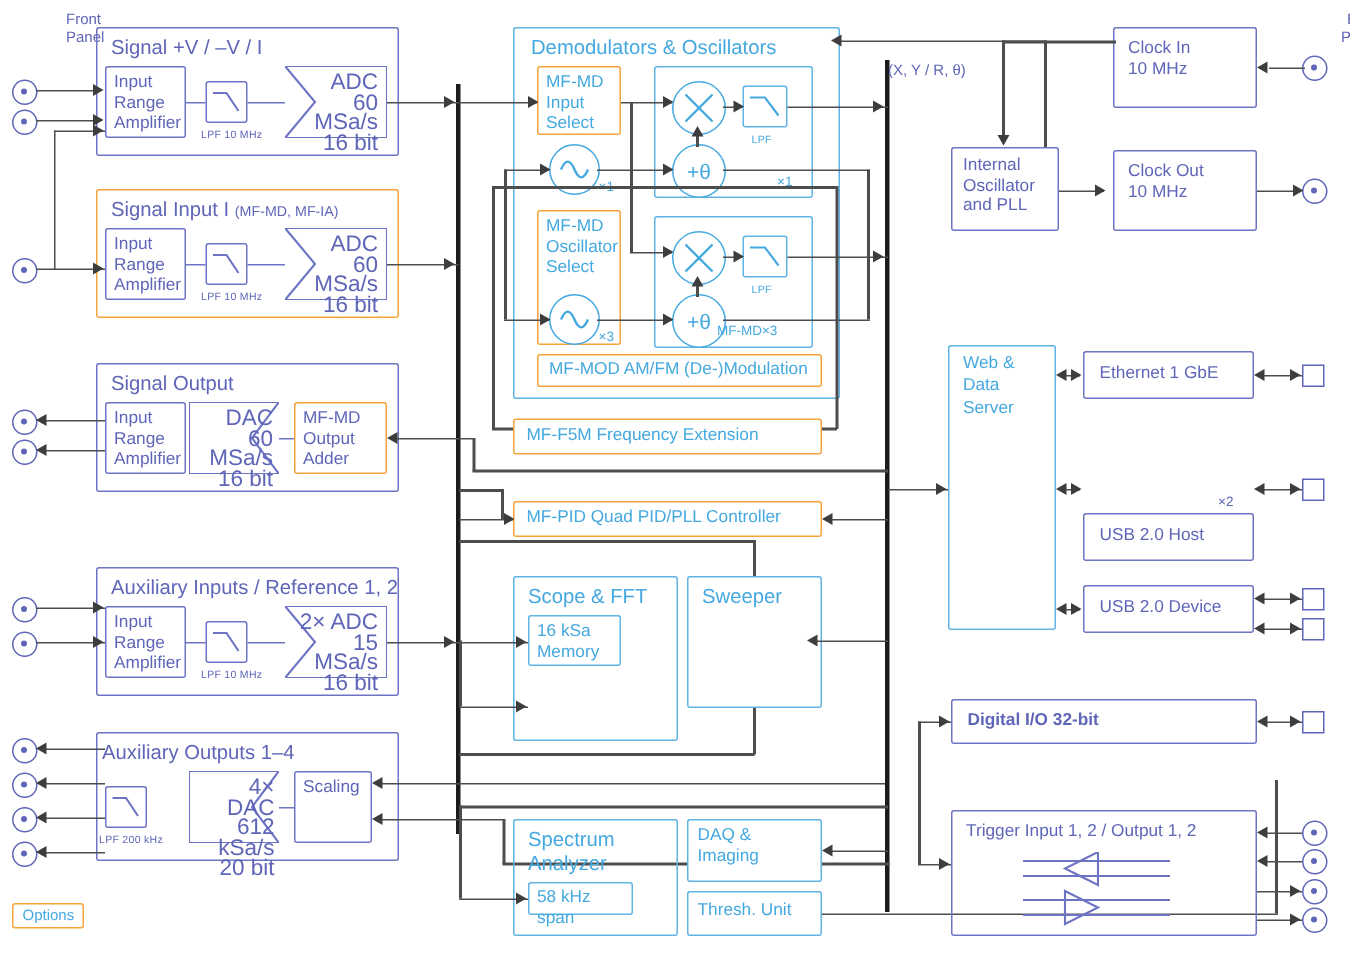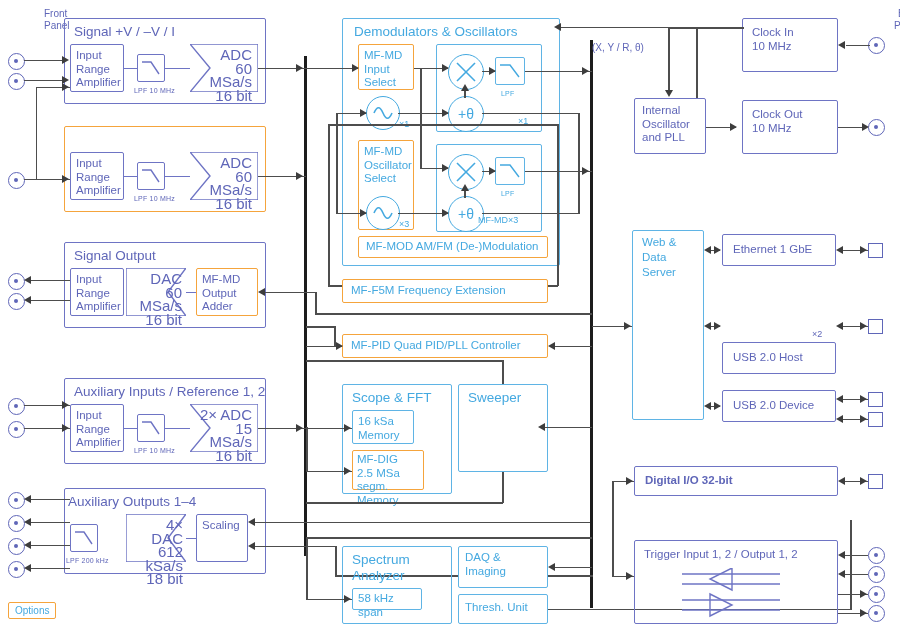--- a/index.html
+++ b/index.html
@@ -108,20 +108,24 @@
   <div class="ar r" style="left:62px;top:75.5px;"></div>
 
   <div class="w wh" style="left:36px;top:86.5px;width:34px;"></div>
   <div class="ar r" style="left:62px;top:82.5px;"></div>
   <div class="w wv" style="left:35.5px;top:87px;height:93px;"></div>
 
   <div class="w wh" style="left:258px;top:67.5px;width:48px;"></div>
   <div class="ar r" style="left:296px;top:63.5px;"></div>
 
   <div class="grp orange" style="left:64px;top:126px;width:202px;height:86px;"></div>
+  <div class="ttl" style="left:74px;top:132px;">
+    <span>Signal Input I</span>
+    <span class="sm">(MF-MD, MF-IA)</span>
+  </div>
   <div class="box" style="left:70px;top:152px;width:54px;height:48px;">
     <div>Input</div>
     <div>Range</div>
     <div>Amplifier</div>
   </div>
   <div class="box" style="left:137px;top:162px;width:28px;height:28px;padding:0;">
     <svg width="26" height="26" viewBox="0 0 26 26">
         <polyline points="4,7 13,7 21,19" fill="none" stroke="#6e74c4" stroke-width="1.4"></polyline>
       </svg>
   </div>
@@ -221,21 +225,21 @@
       </svg>
   </div>
   <div class="lbl tiny" style="left:66px;top:554px;">LPF 200 kHz</div>
   <div class="adc" style="left:126px;top:514px;width:60px;height:48px;">
     <svg width="60" height="48">
         <polygon points="60,0 0,0 0,48 60,48 42,24" fill="#fff" stroke="#6e74c4" stroke-width="1.4"></polygon>
       </svg>
     <div class="t" style="width:52px;right:3px;">
       <div>4× DAC</div>
       <div>612 kSa/s</div>
-      <div>18 bit</div>
+      <div>20 bit</div>
     </div>
   </div>
   <div class="box" style="left:196px;top:514px;width:52px;height:48px;">
     <div>Scaling</div>
   </div>
   <div class="w wh wb" style="left:186px;top:537.5px;width:10px;"></div>
   <div class="bnc" style="left:8px;top:492px;"></div>
   <div class="bnc" style="left:8px;top:515px;"></div>
   <div class="bnc" style="left:8px;top:538px;"></div>
   <div class="bnc" style="left:8px;top:561px;"></div>
@@ -392,25 +396,20 @@
   <div class="ar l" style="left:548px;top:341.5px;"></div>
 
   <div class="w wv" style="left:334px;top:326px;height:20px;"></div>
   <div class="w wh" style="left:306px;top:326px;width:29px;"></div>
 
   <div class="grp blue" style="left:342px;top:384px;width:110px;height:110px;"></div>
   <div class="ttl blue" style="left:352px;top:390px;">Scope &amp; FFT</div>
   <div class="box blue" style="left:352px;top:410px;width:62px;height:34px;">
     <div>16 kSa</div>
     <div>Memory</div>
-  </div>
-  <div class="box orange" style="left:352px;top:450px;width:72px;height:40px;padding:2px 4px;">
-    <div>MF-DIG</div>
-    <div>2.5 MSa</div>
-    <div>segm. Memory</div>
   </div>
   <div class="w wh" style="left:306px;top:427.5px;width:46px;"></div>
   <div class="ar r" style="left:344px;top:423.5px;"></div>
   <div class="w wh" style="left:306px;top:470.5px;width:46px;"></div>
   <div class="ar r" style="left:344px;top:466.5px;"></div>
   <div class="w wv" style="left:306px;top:427px;height:44px;"></div>
 
   <div class="grp blue" style="left:458px;top:384px;width:90px;height:88px;"></div>
   <div class="ttl blue" style="left:468px;top:390px;">Sweeper</div>
   <div class="w wh" style="left:544px;top:426.5px;width:48px;"></div>

